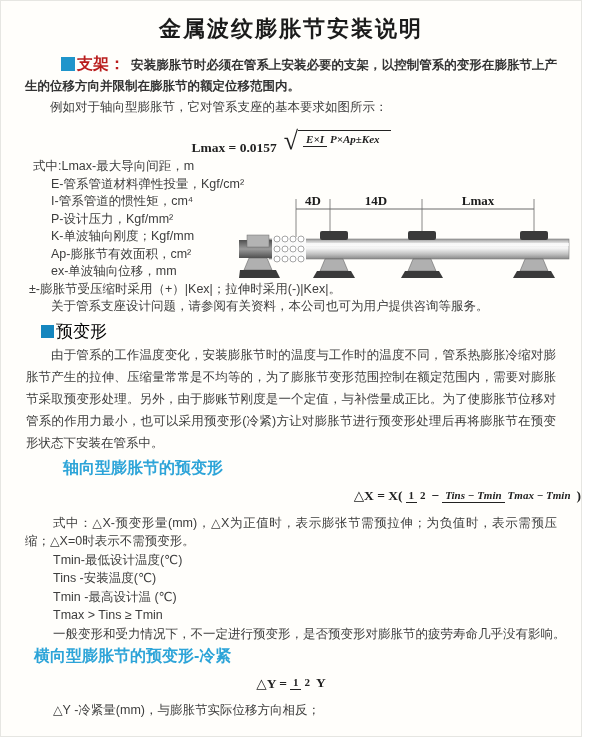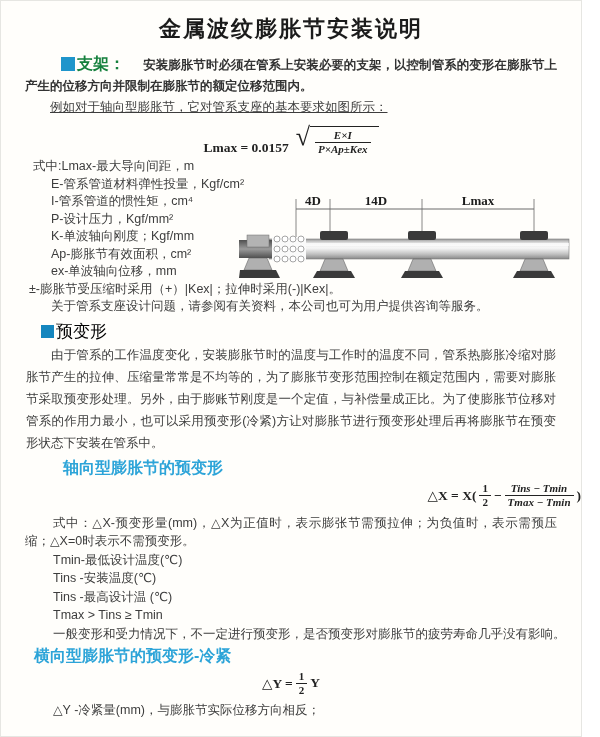--- a/index.html
+++ b/index.html
@@ -8,36 +8,36 @@
     background:#fffefb;border:1px solid #e6e6e2;overflow:hidden;
     font-family:"Liberation Sans","DejaVu Sans",sans-serif;color:#3d3d3d;
   }
   .title{
     margin:13px 0 9px;text-align:center;font-size:22px;line-height:30px;
     font-weight:bold;color:#1b1b1b;letter-spacing:2px;
   }
   .body-txt{font-size:12.5px;line-height:21px;text-align:justify;}
   .para{margin:0 24px;}
   .para1{text-indent:36px;font-weight:bold;color:#333;}
-  .para2{text-indent:25px;text-decoration:underline;}
+  .para2{text-indent:25px;}
   .sq-marker{
     display:inline-block;width:14px;height:14px;background:#1f95cb;
     vertical-align:-2px;margin-right:2px;
   }
   .sq-marker.small{width:13px;height:13px;}
-  .blue-label{color:#15803d;font-size:16px;font-weight:bold;margin-right:18px;}
+  .blue-label{color:#b91c1c;font-size:16px;font-weight:bold;margin-right:6px;}
   
   .formula{
     text-align:center;font-family:"Liberation Serif","DejaVu Serif",serif;
     font-weight:bold;color:#222;font-size:13.5px;
   }
   .formula .it{font-style:italic;}
   .f1{margin:4px 0 2px;height:34px;display:flex;align-items:flex-end;justify-content:center;}
   .frac{
-    display:inline-flex;flex-direction:column;vertical-align:middle;
+    display:inline-flex;flex-direction:row;vertical-align:middle;
     font-size:11px;line-height:13px;text-align:center;margin:0 3px;
   }
   .frac .num{border-bottom:1px solid #222;padding:0 3px;}
   .frac .den{padding:0 3px;}
   .sqrt{display:inline-flex;margin-left:7px;align-items:flex-start;}
   .sqrt-sym{font-size:26px;line-height:30px;font-weight:400;font-style:normal;}
   .sqrt-body{border-top:1.5px solid #222;padding:2px 5px 0 2px;margin-top:4px;display:inline-flex;}
   .f2{margin:2px 0;height:32px;display:flex;align-items:center;justify-content:flex-end;}
   .f3{margin:4px 0;height:26px;display:flex;align-items:center;justify-content:center;}
   
@@ -189,21 +189,21 @@
       <span class="num">Tins − Tmin</span>
       <span class="den">Tmax − Tmin</span>
     </span>
     <span>)</span>
   </div>
 
   <div class="notes">
     <div class="note-wrap">式中：△X-预变形量(mm)，△X为正值时，表示膨张节需预拉伸；为负值时，表示需预压缩；△X=0时表示不需预变形。</div>
     <div class="note-line">Tmin-最低设计温度(℃)</div>
     <div class="note-line">Tins -安装温度(℃)</div>
-    <div class="note-line">Tins -最高设计温 (℃)</div>
+    <div class="note-line">Tmin -最高设计温 (℃)</div>
     <div class="note-line">Tmax &gt; Tins ≥ Tmin</div>
     <div class="note-line">一般变形和受力情况下，不一定进行预变形，是否预变形对膨胀节的疲劳寿命几乎没有影响。</div>
   </div>
 
   <div class="h3 lateral">横向型膨胀节的预变形-冷紧</div>
 
   <div class="formula f3">
     <span>△Y =</span>
     <span class="frac">
       <span class="num">1</span>

